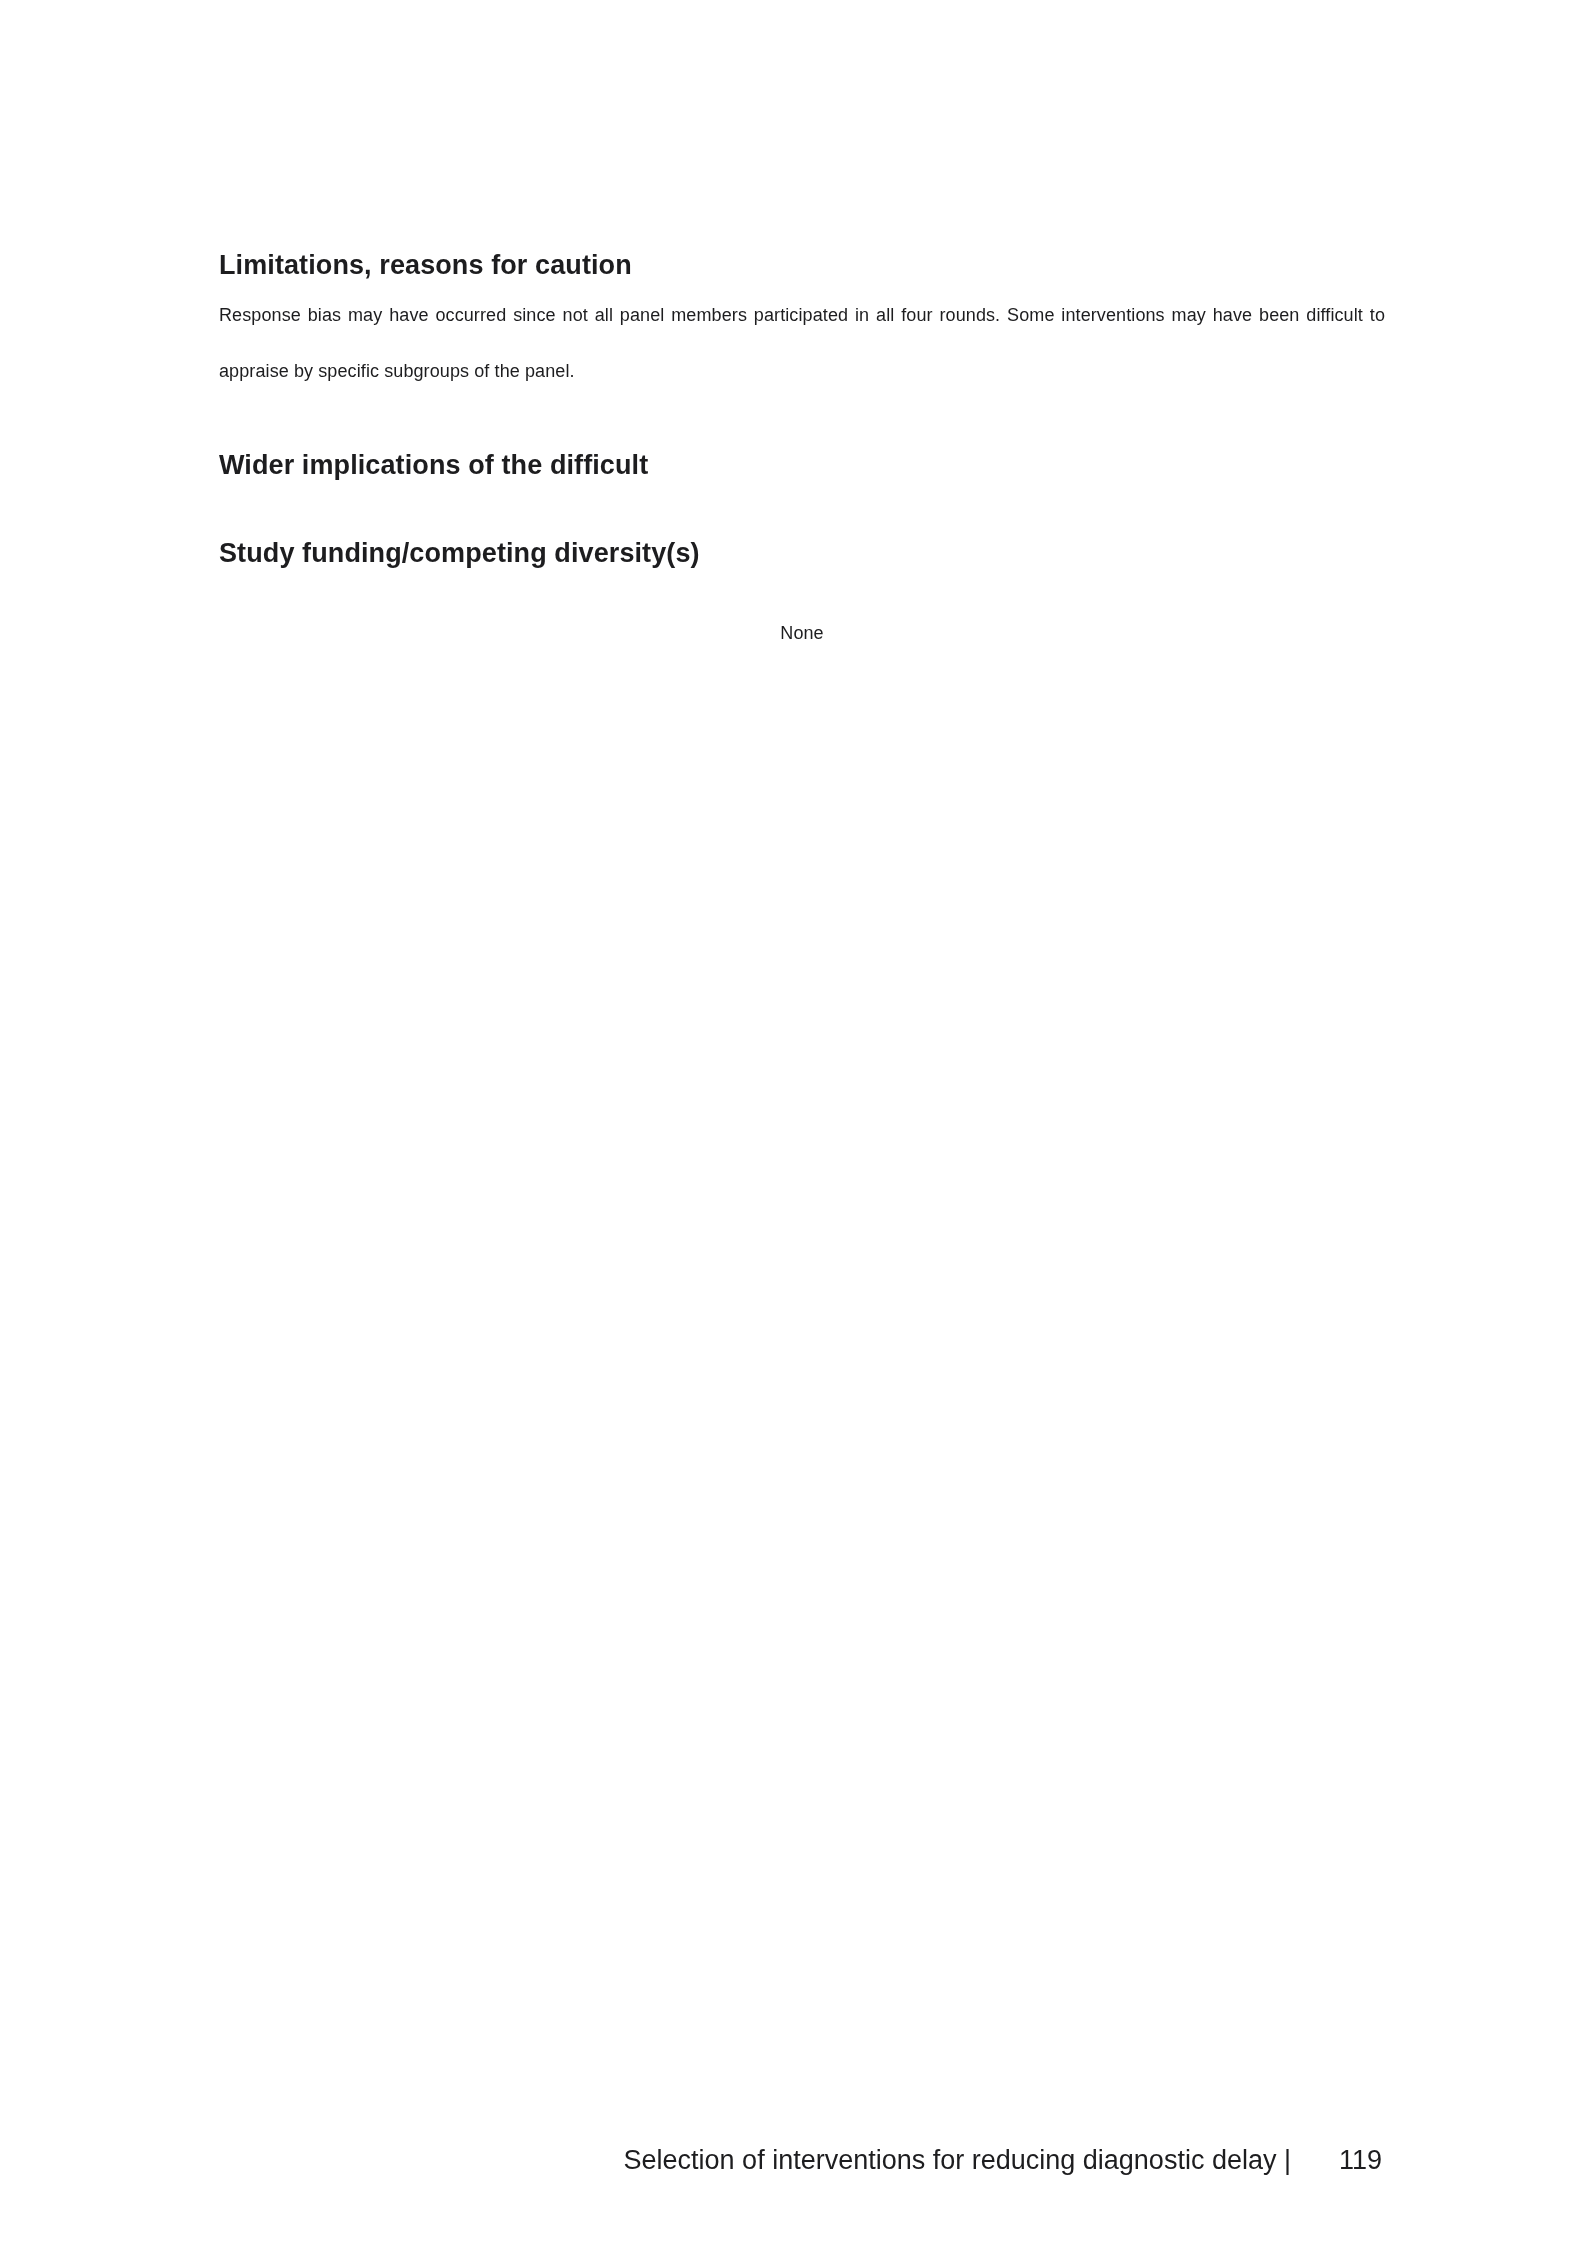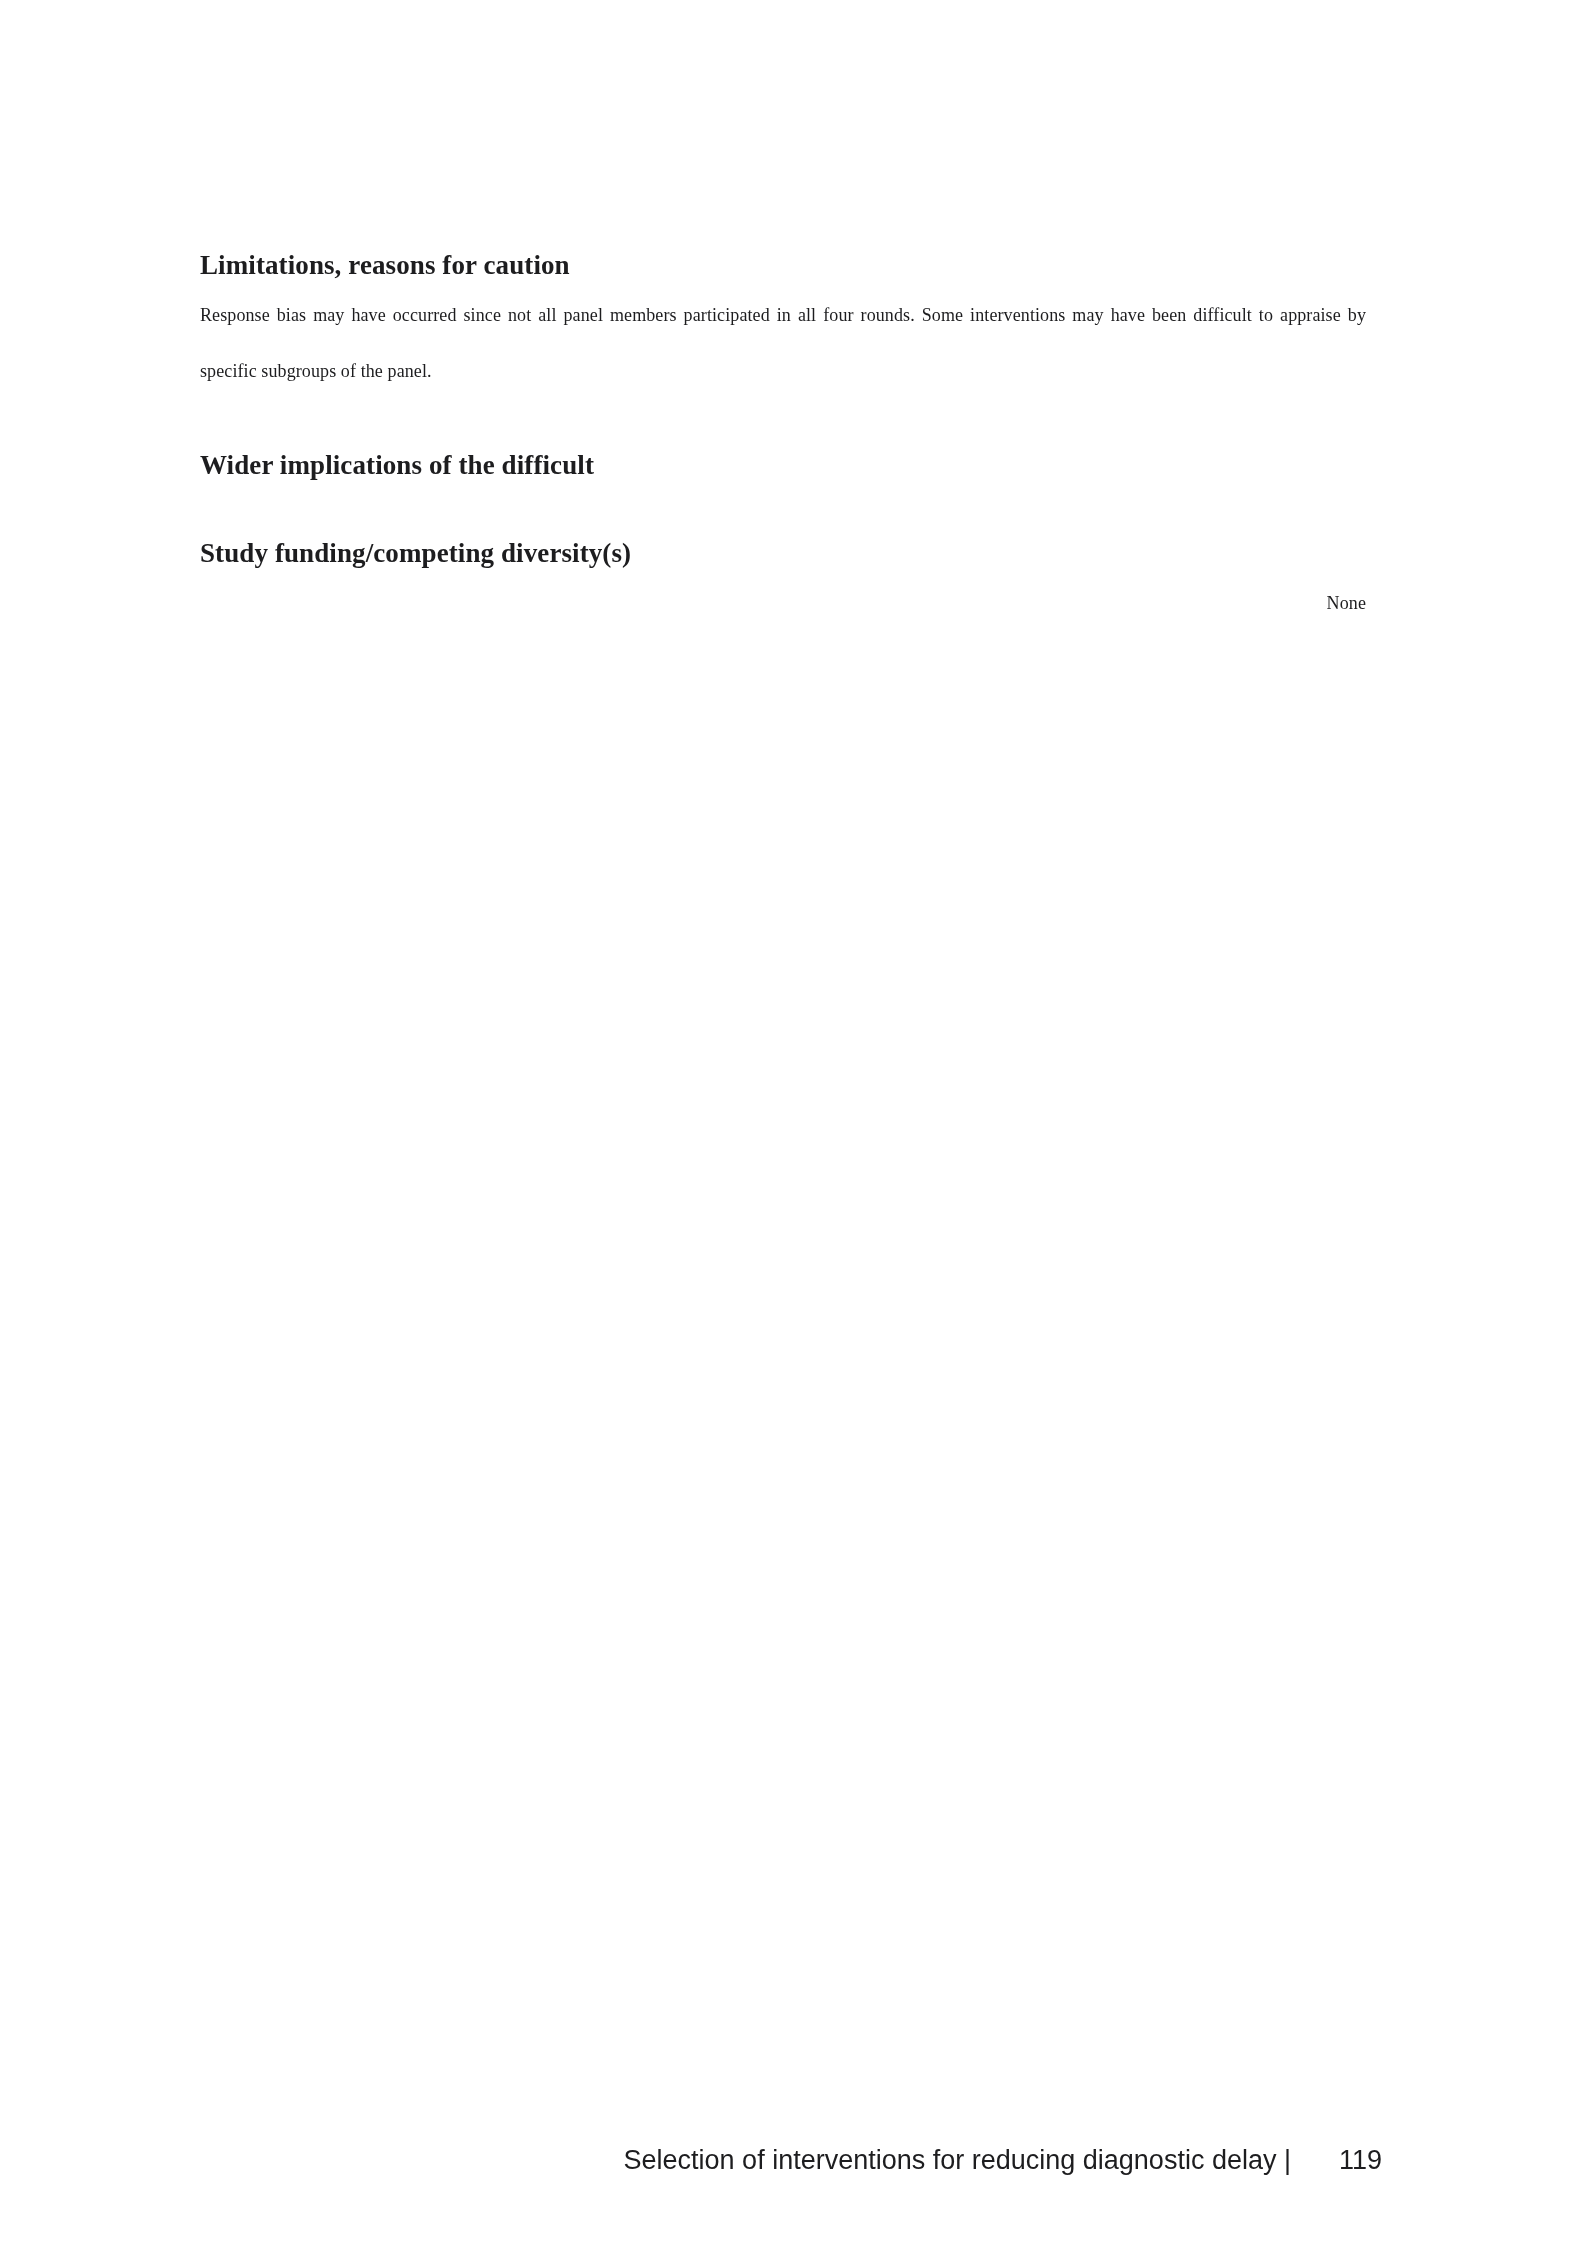--- a/index.html
+++ b/index.html
@@ -12,45 +12,45 @@
     width: 1586px;
     height: 2250px;
     background: #ffffff;
     font-family: "Liberation Sans", sans-serif;
     color: #1d1d1f;
     box-sizing: border-box;
     overflow: hidden;
   }
   .content {
     position: absolute;
-    left: 200px;
+    left: 219px;
     top: 243px;
     width: 1166px;
-    font-family: Liberation Serif, serif;
   }
   .section {
     margin: 0 0 44px 0;
   }
   .section h2 {
     margin: 0;
     font-size: 27px;
     line-height: 44px;
     font-weight: 700;
     letter-spacing: 0.1px;
   }
   .section p {
     margin: 0;
     font-size: 18px;
     line-height: 56px;
     font-weight: 400;
     text-align: justify;
     letter-spacing: 0.1px;
   }
   .section p.no-justify {
-    text-align: right;
+    text-align: center;
+    margin-top: 30px;
   }
   .footer {
     position: absolute;
     right: 204px;
     bottom: 73px;
     font-size: 27px;
     line-height: 34px;
     font-weight: 400;
     white-space: nowrap;
     color: #1d1d1f;

